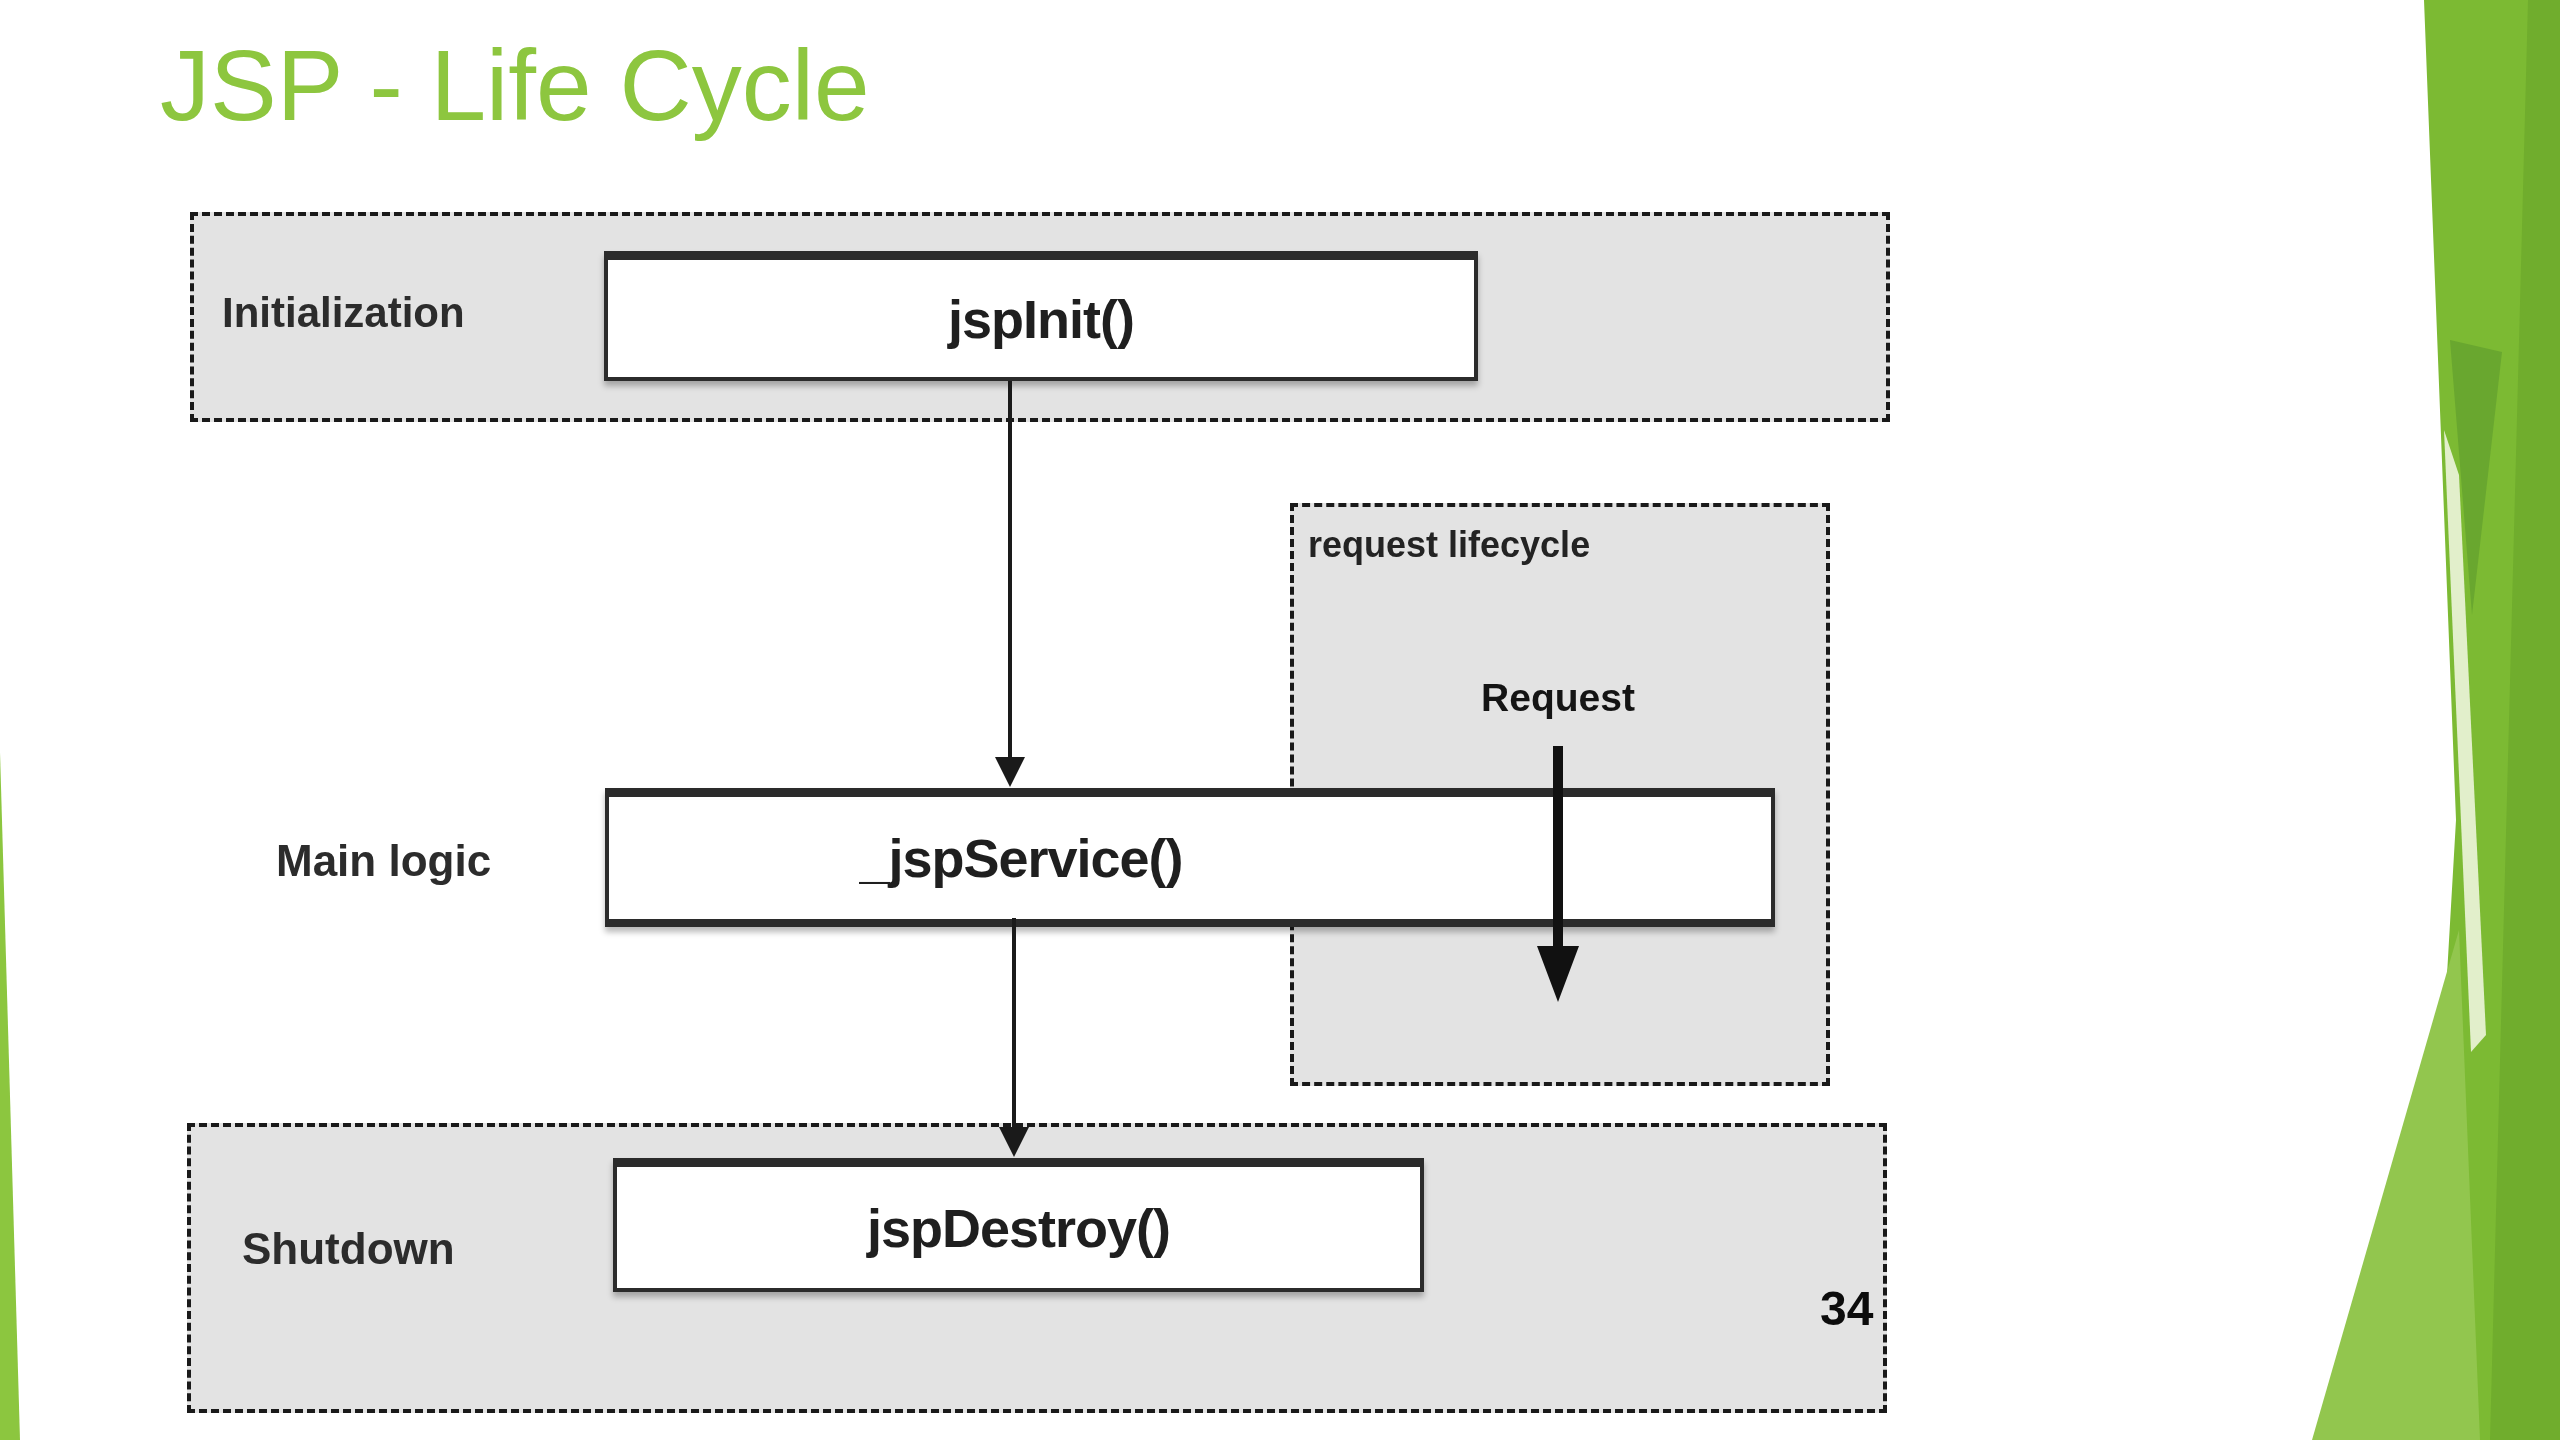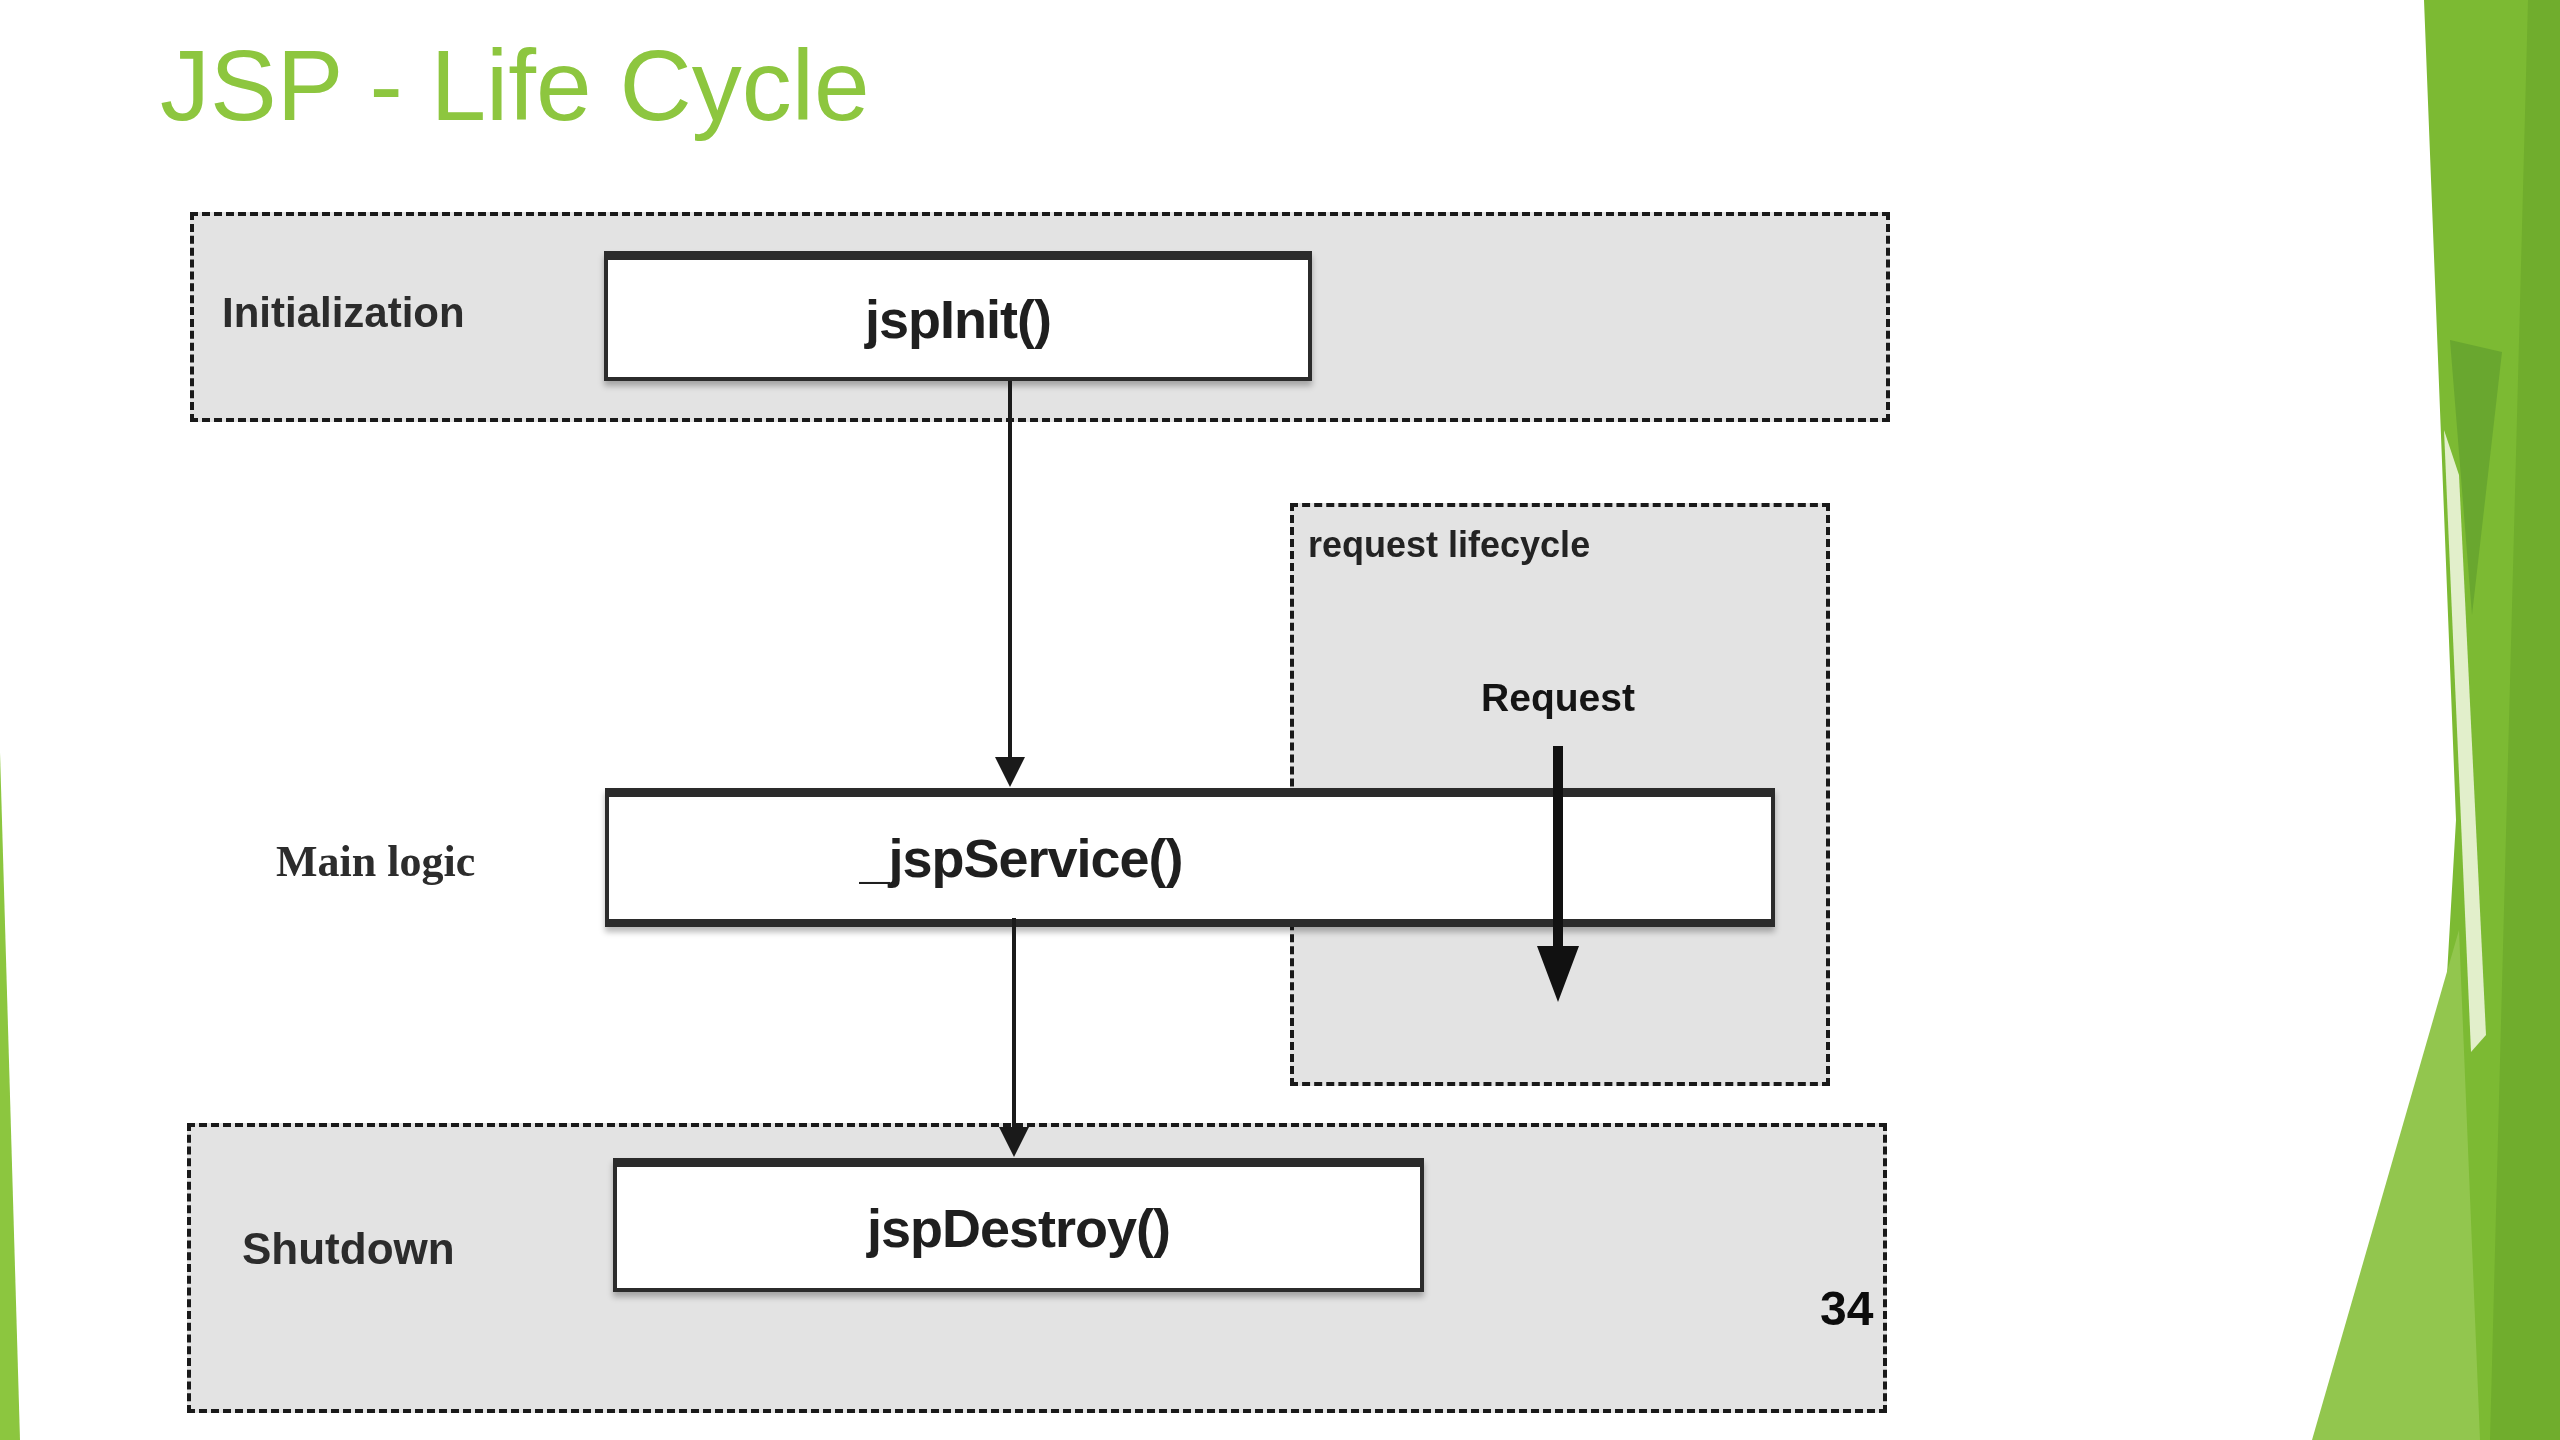--- a/index.html
+++ b/index.html
@@ -43,36 +43,36 @@
 
   
   .phase-label {
     position: absolute;
     font-weight: 700;
     color: #2c2c2c;
     white-space: nowrap;
     z-index: 2;
   }
   .label-init     { left: 222px; top: 289px;  font-size: 42px; }
-  .label-main     { left: 276px; top: 836px;  font-size: 44px; font-family: Liberation Serif, serif; }
+  .label-main     { left: 276px; top: 836px;  font-size: 44px; }
   .label-shutdown { left: 242px; top: 1224px; font-size: 44px; }
 
   
   .method-box {
     position: absolute;
     background: #ffffff;
     border: 4px solid #2b2b2b;
     border-top-width: 9px;
     box-sizing: border-box;
     box-shadow: 0 5px 6px rgba(0,0,0,0.28);
     z-index: 3;
     display: flex;
     align-items: center;
   }
-  .box-init    { left: 604px; top: 251px;  width: 708px;  height: 130px; justify-content: center; }
+  .box-init    { left: 604px; top: 251px;  width: 874px;  height: 130px; justify-content: center; }
   .box-service { left: 605px; top: 788px;  width: 1170px; height: 139px; border-bottom-width: 8px; }
   .box-destroy { left: 613px; top: 1158px; width: 811px;  height: 134px; justify-content: center; }
 
   .method-text {
     font-weight: 700;
     font-size: 54px;
     color: #1f1f1f;
     letter-spacing: -1px;
     white-space: nowrap;
   }

